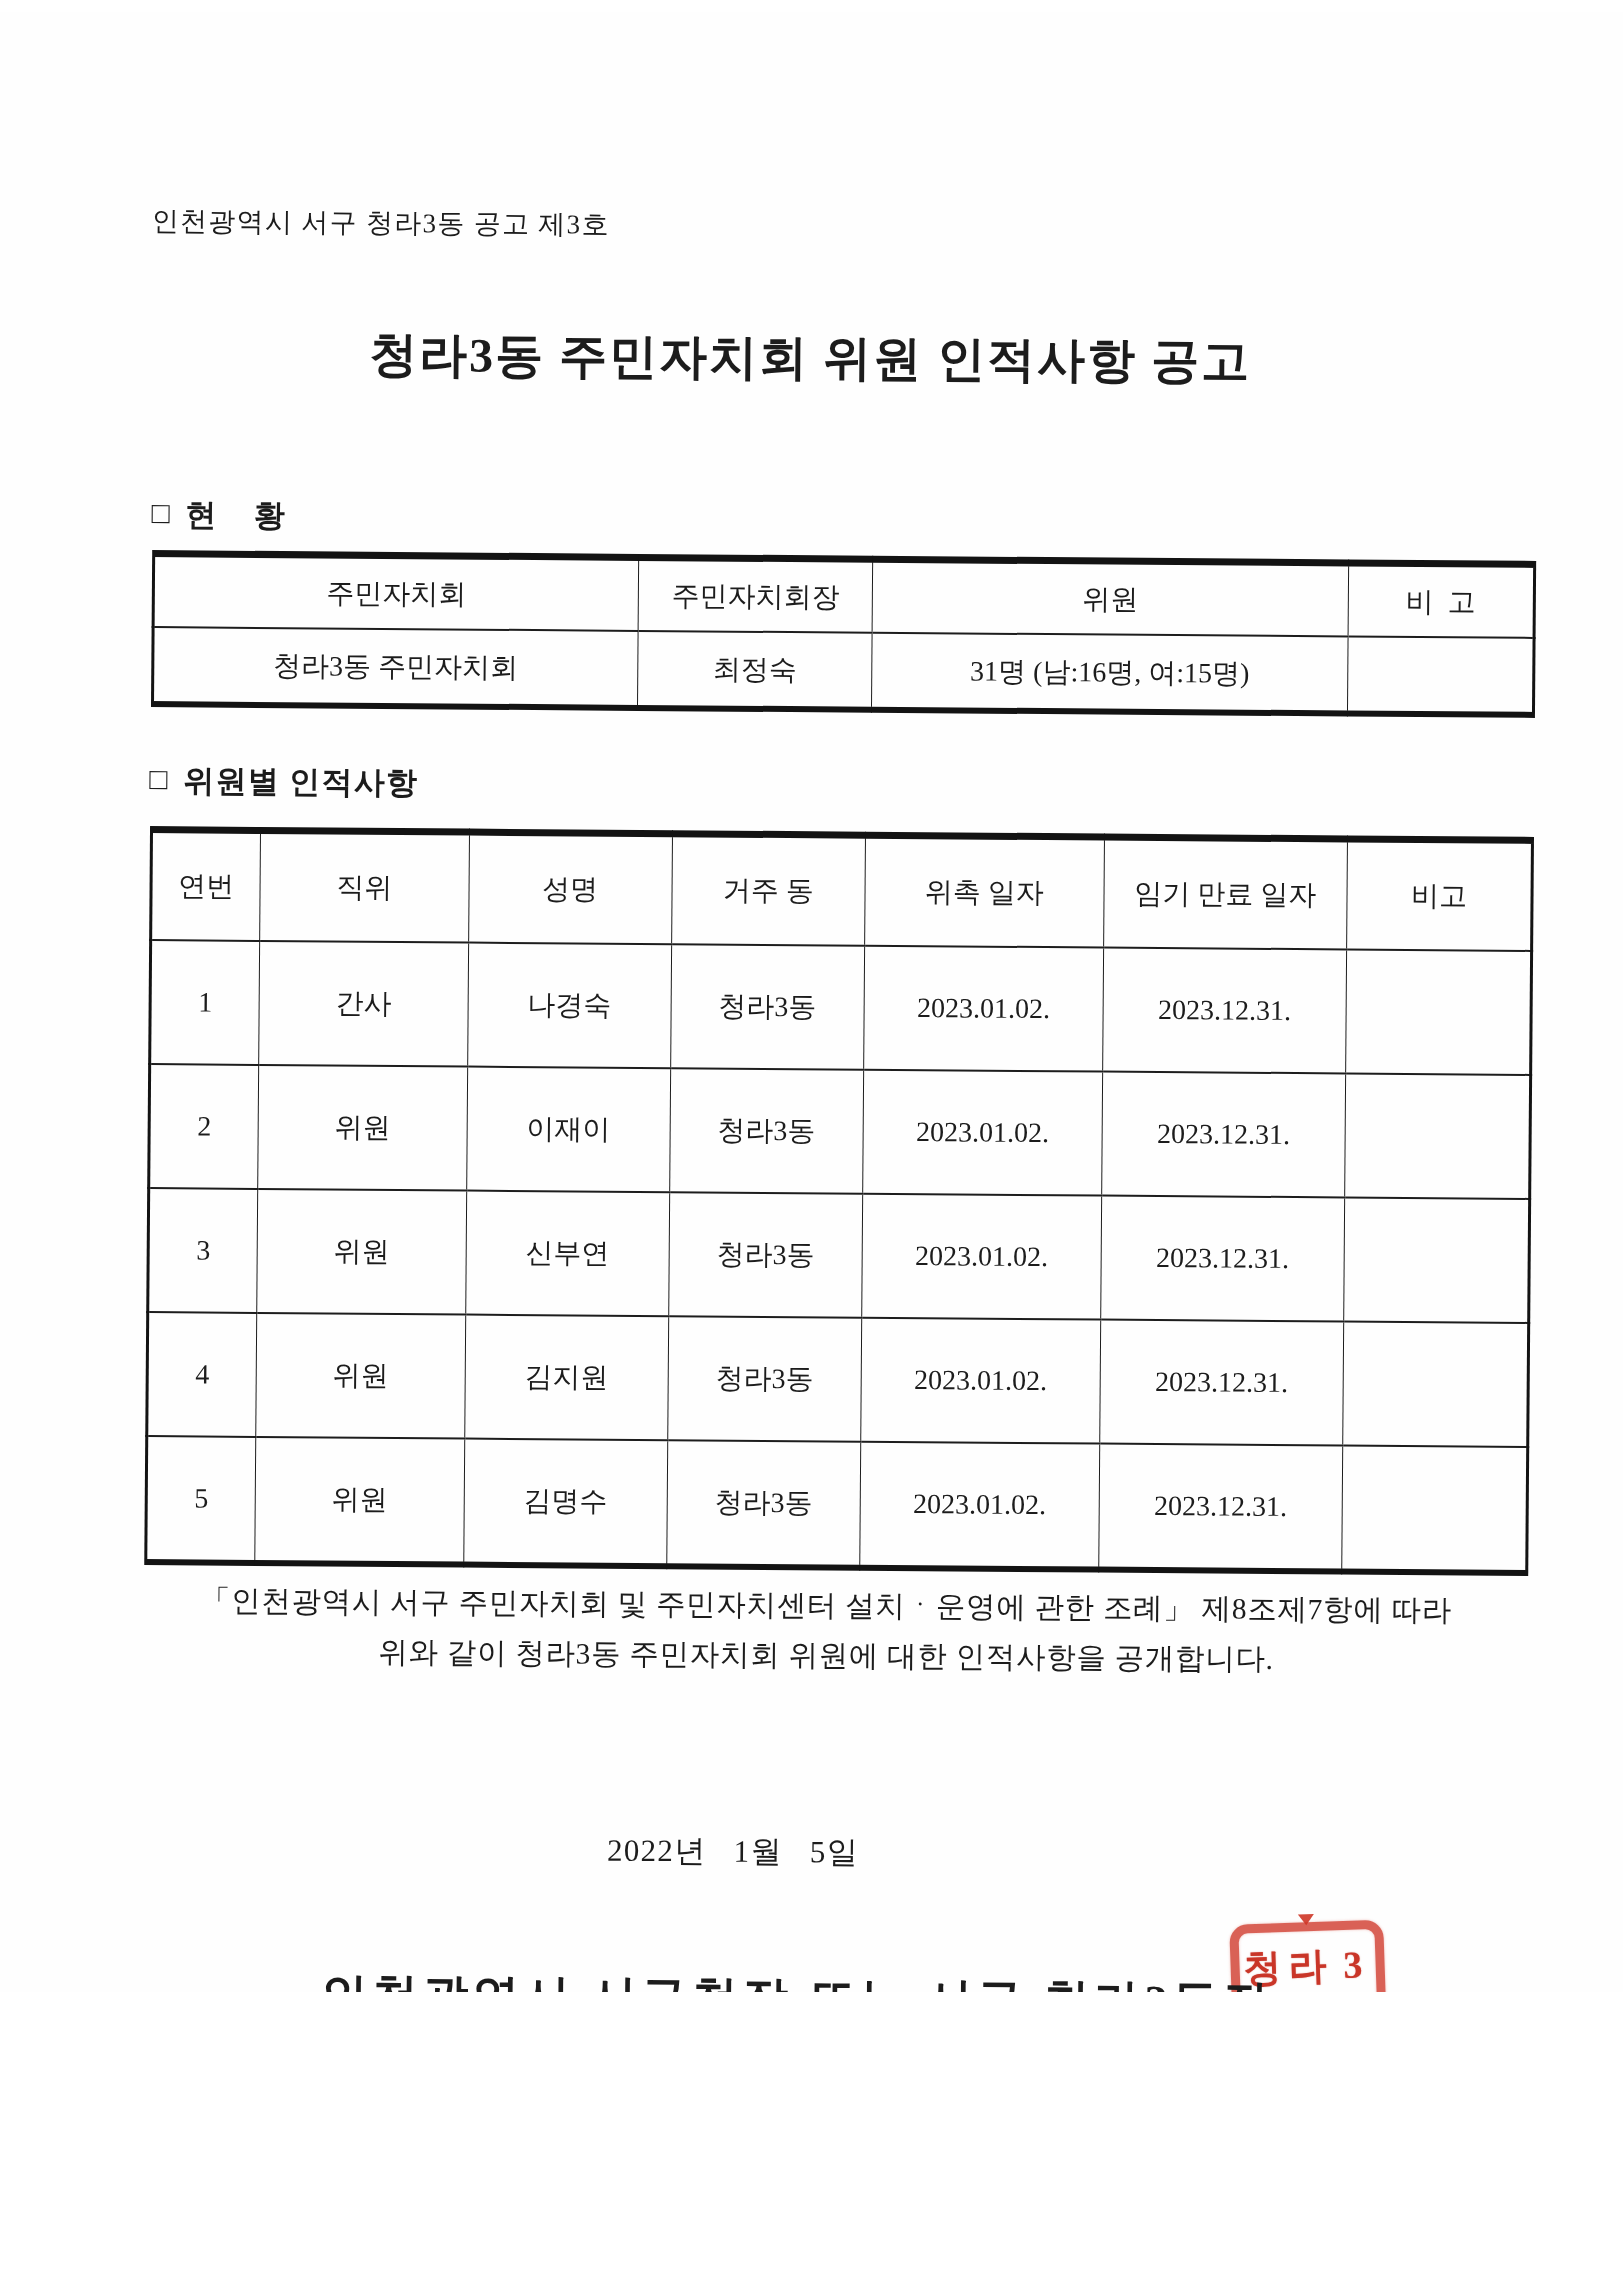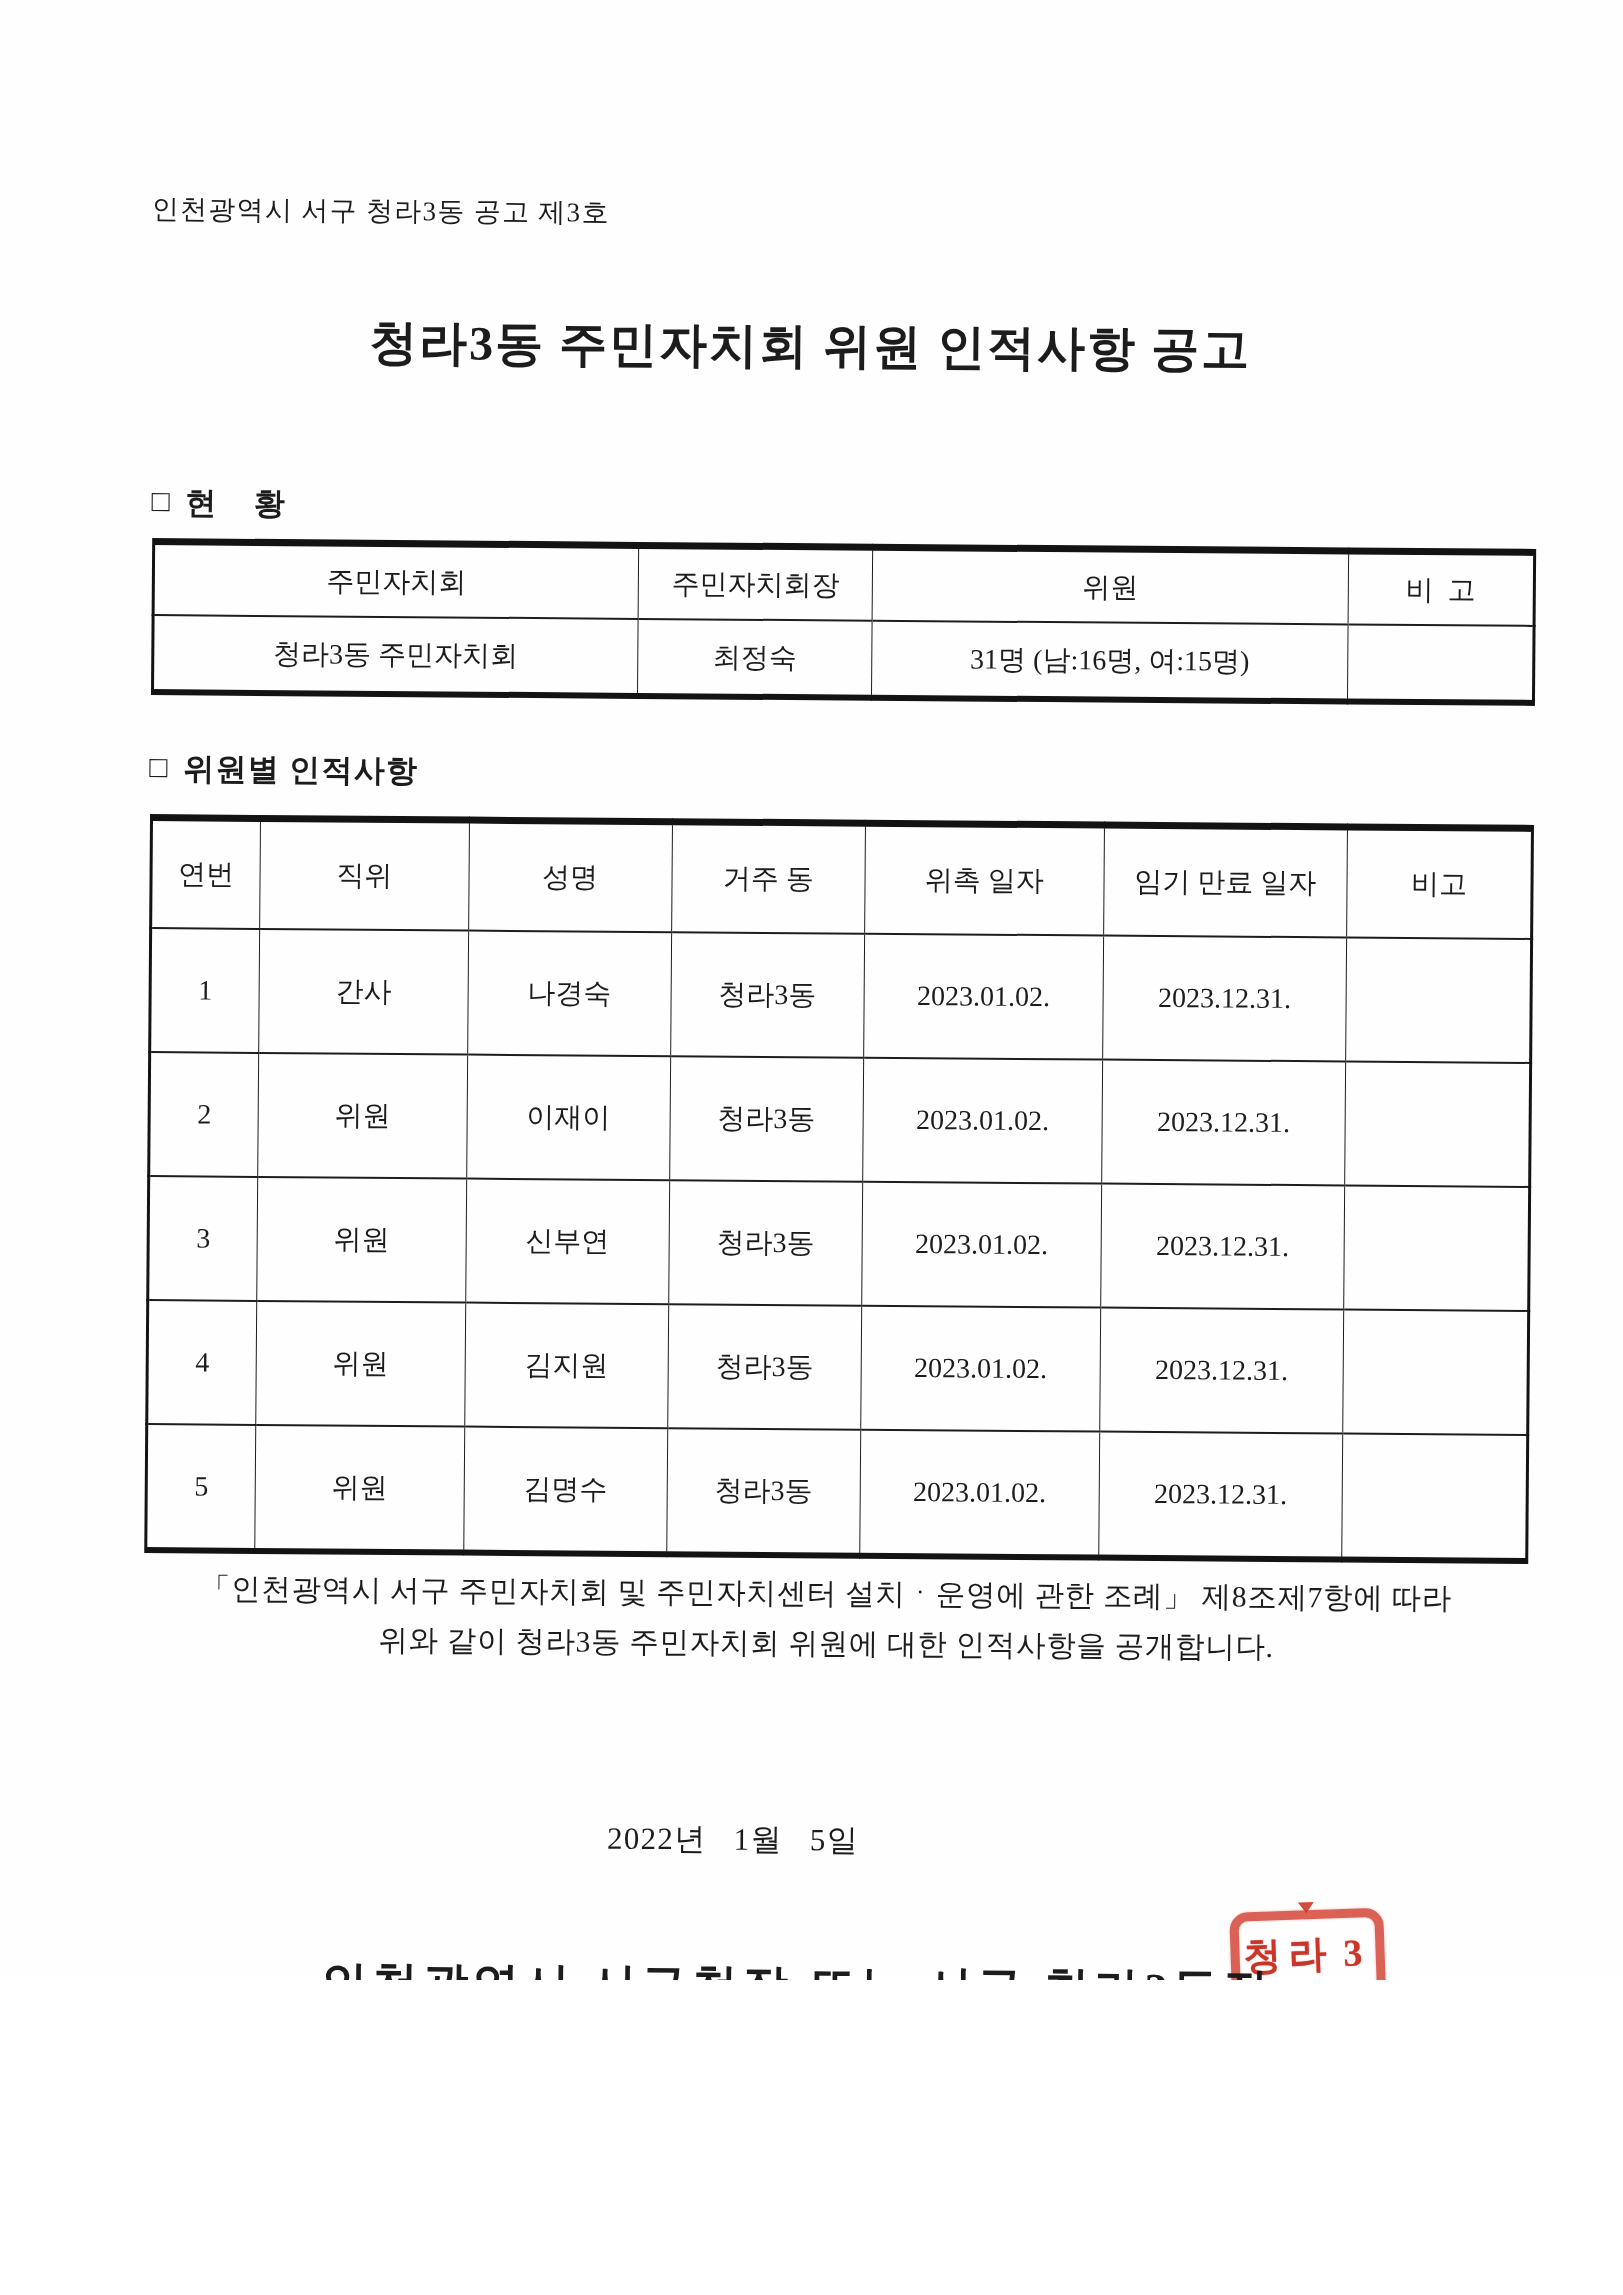--- a/index.html
+++ b/index.html
@@ -8,20 +8,21 @@
     background: #ffffff;
   }
   .sheet {
     position: relative;
     width: 1623px;
     height: 1980px;
     background: #fefefe;
     overflow: hidden;
     font-family: "Liberation Serif", "DejaVu Serif", serif;
     color: #1c1c1c;
+    margin-top: 12px;
   }
   
   .content {
     position: absolute;
     inset: 0;
     transform: rotate(0.45deg);
     transform-origin: 144px 183px;
   }
 
   .doc-number {

